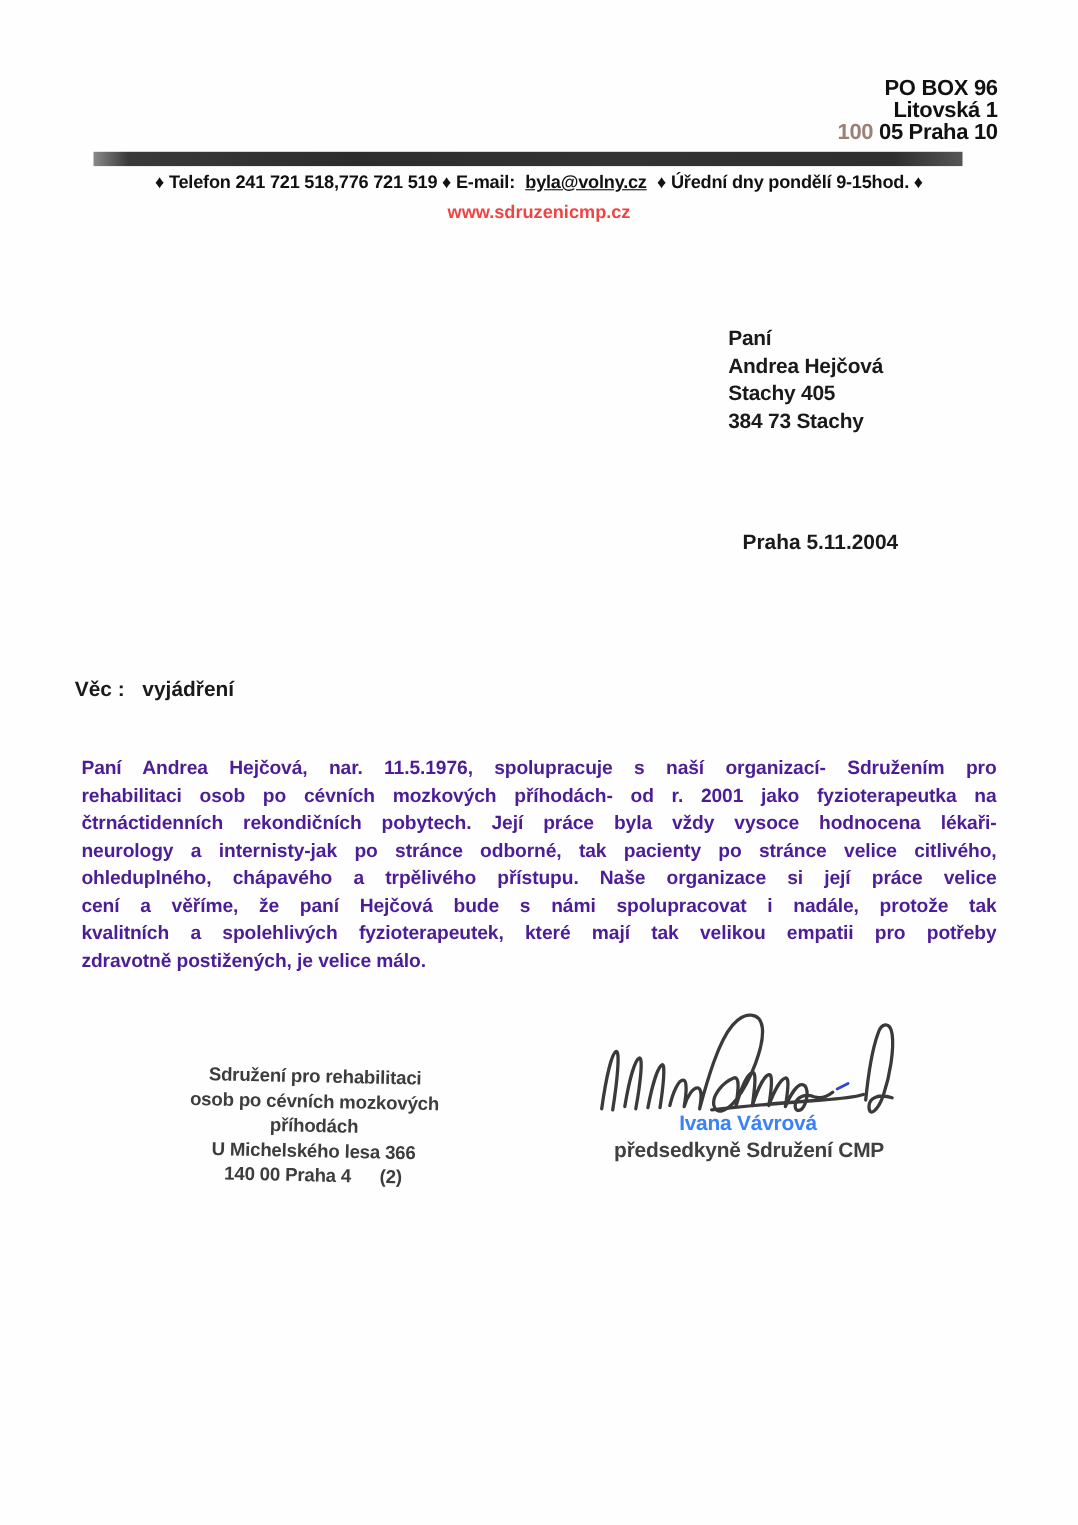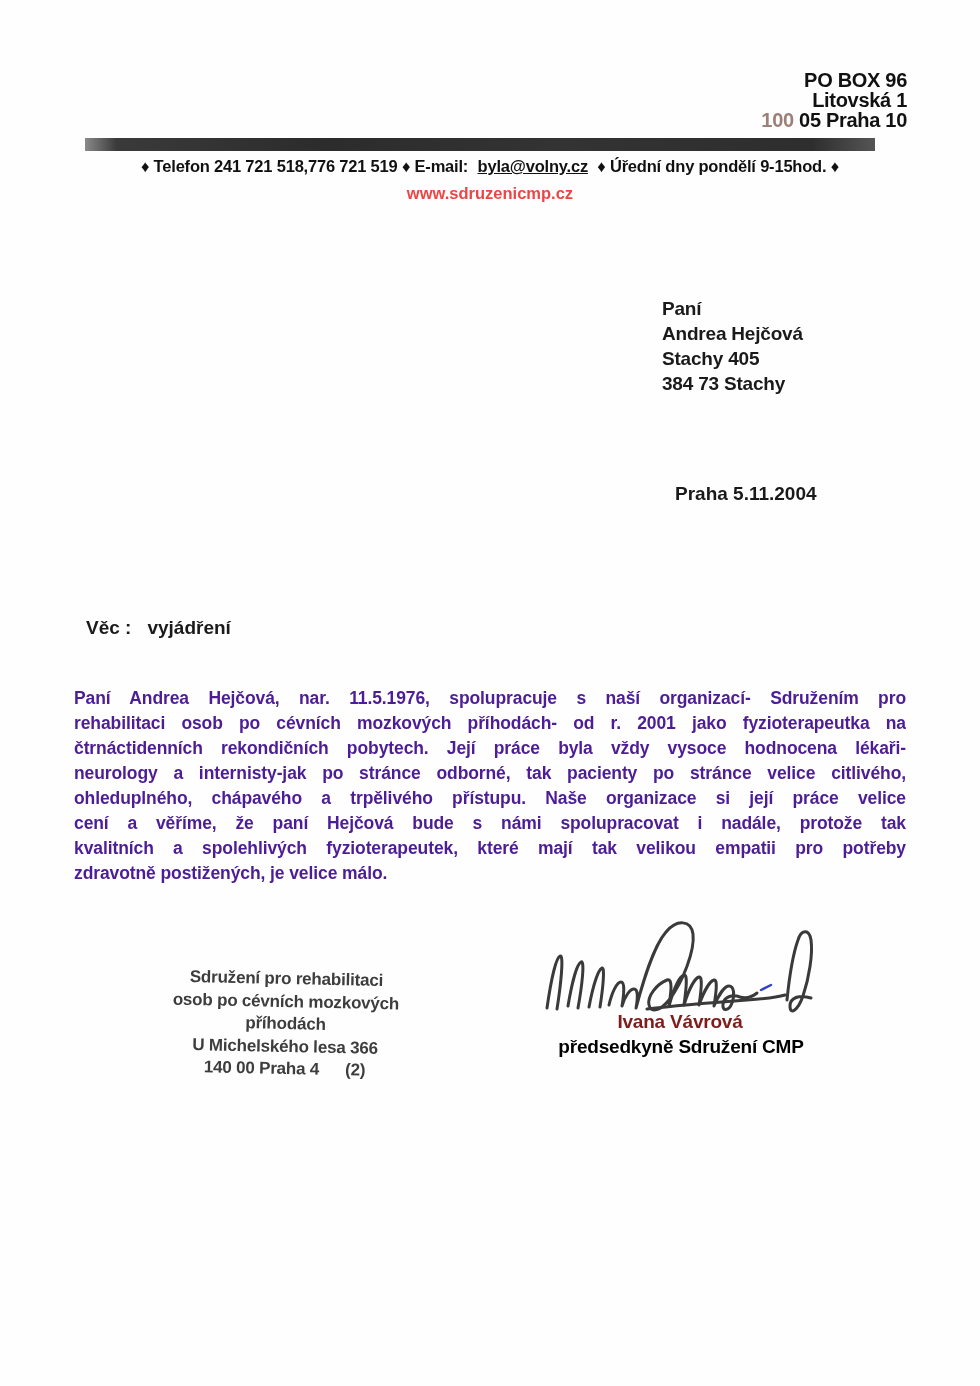--- a/index.html
+++ b/index.html
@@ -80,21 +80,21 @@
     left: 638px;
     font-size: 19px;
     font-weight: 700;
     margin-left: 37px;
   }
 
   
   .subject {
     position: absolute;
     top: 617px;
-    left: 86px;
+    left: 68px;
     font-size: 19px;
     font-weight: 700;
   }
   .subject .subject-value { margin-left: 16px; }
 
   
   .bodytext {
     position: absolute;
     top: 686px;
     left: 74px;
@@ -138,32 +138,32 @@
     height: 108px;
   }
   .sig-name {
     position: absolute;
     top: 1011px;
     left: 575px;
     width: 210px;
     text-align: center;
     font-size: 19px;
     font-weight: 700;
-    color: #7f1d1d;
+    color: #3b82f6;
     letter-spacing: -0.2px;
   }
   .sig-title {
     position: absolute;
     top: 1036px;
     left: 545px;
     width: 272px;
     text-align: center;
     font-size: 19px;
     font-weight: 700;
-    color: #000000;
+    color: #404040;
     letter-spacing: -0.2px;
   }
 </style>
 </head>
 <body>
 
 <div class="page">
 
   <div class="lh-right">
     <div>PO BOX 96</div>

